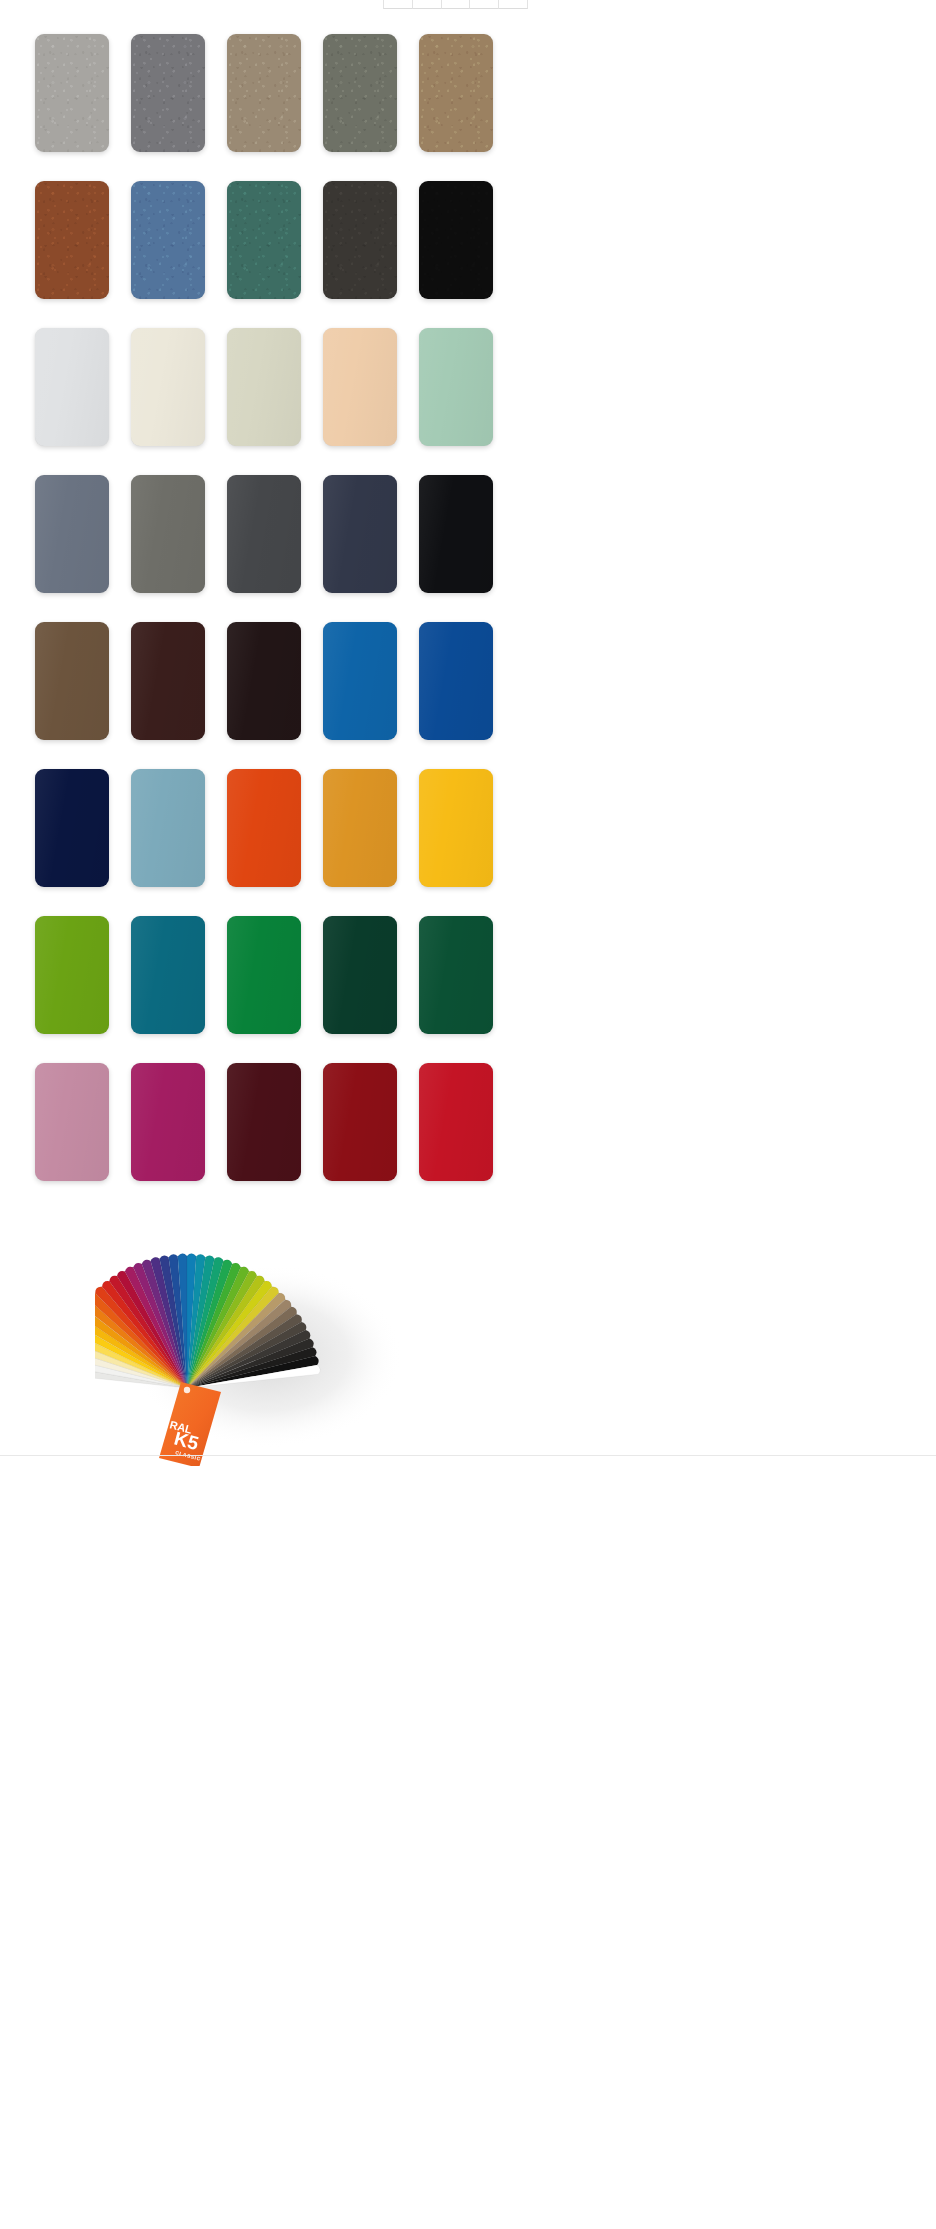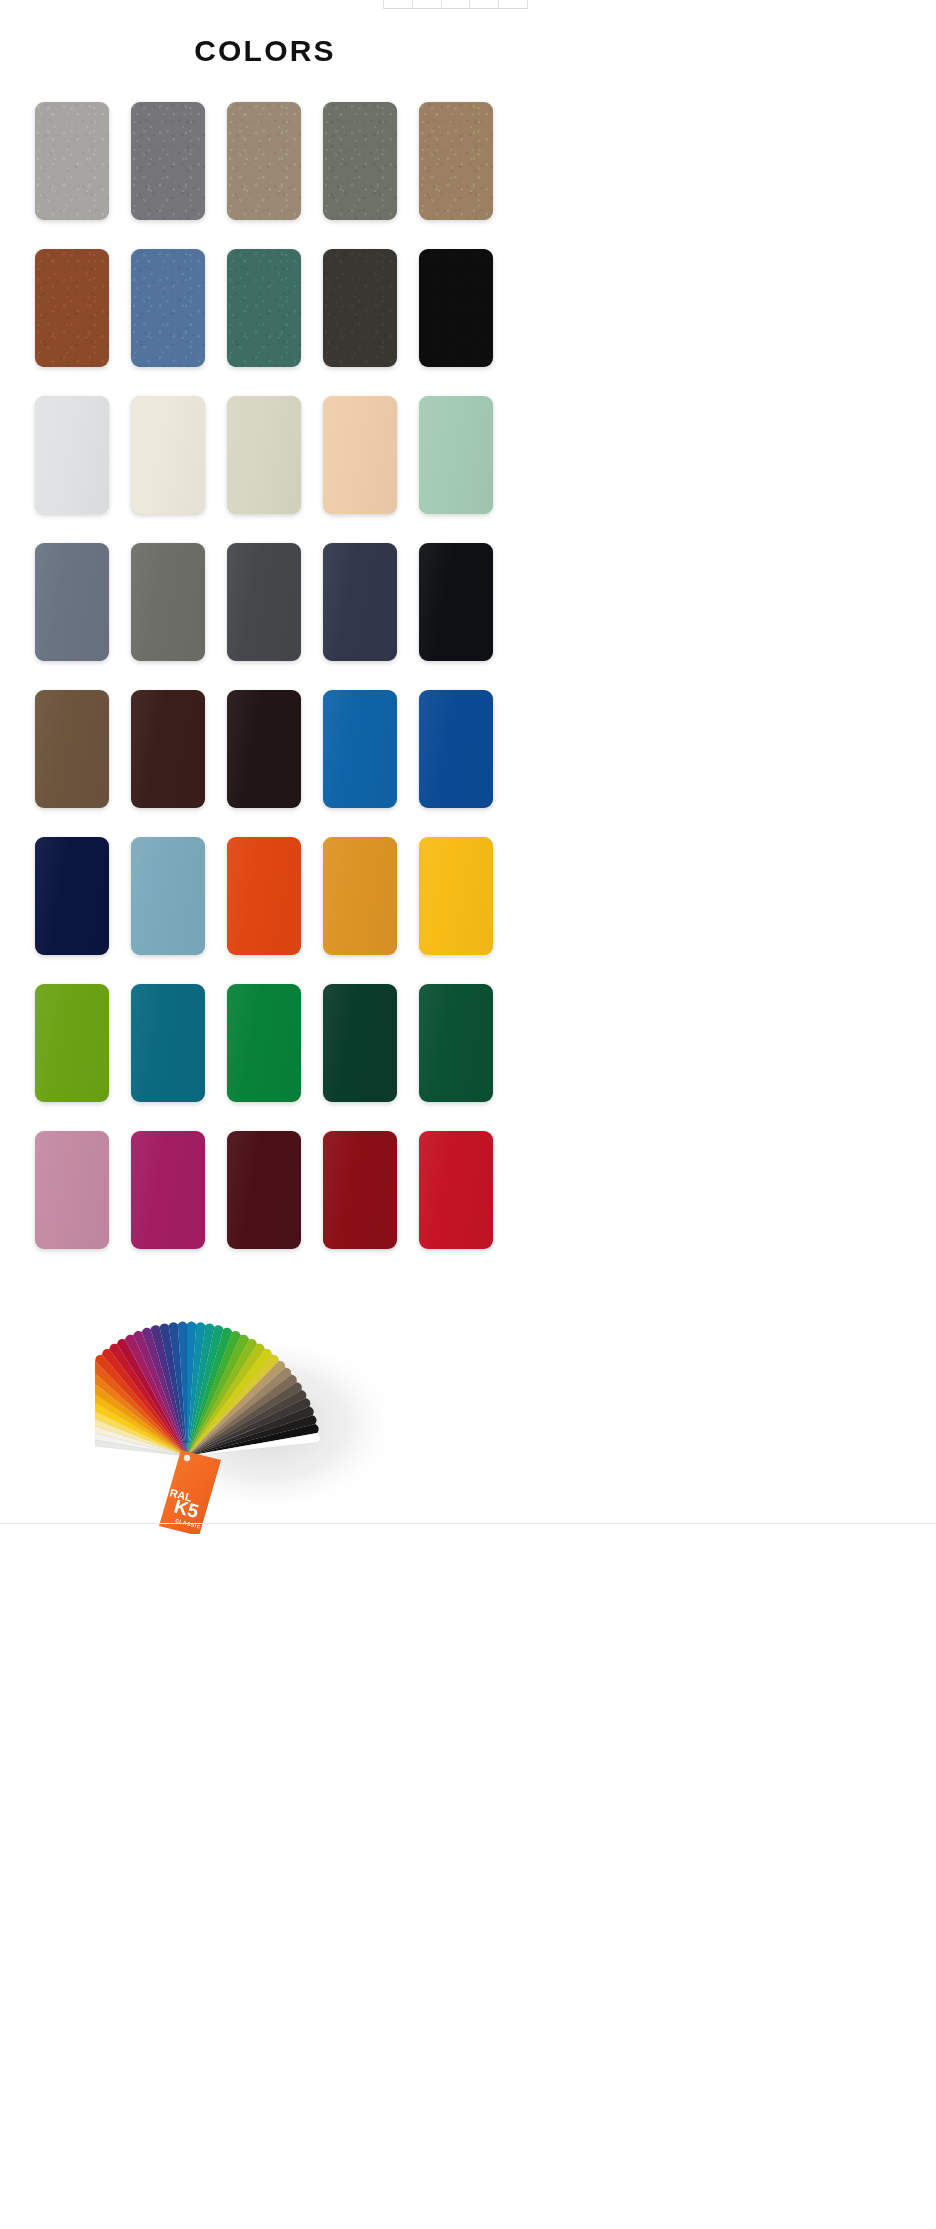--- a/index.html
+++ b/index.html
@@ -154,21 +154,20 @@
 <div class="top-grid-strip">
   <div class="cell"></div>
   <div class="cell"></div>
   <div class="cell"></div>
   <div class="cell"></div>
   <div class="cell"></div>
 </div>
 
 <div class="page">
 
-  <h1 class="title">COLORS</h1>
 
   <div class="swatch-grid" id="swatch-grid">
       <div class="swatch-cell">
         <div class="swatch textured" title="warm-light-grey" style="background: rgb(167, 165, 161);"></div>
       </div>
       <div class="swatch-cell">
         <div class="swatch textured" title="medium-grey" style="background: rgb(118, 118, 122);"></div>
       </div>
       <div class="swatch-cell">
         <div class="swatch textured" title="taupe-beige" style="background: rgb(154, 138, 116);"></div>

